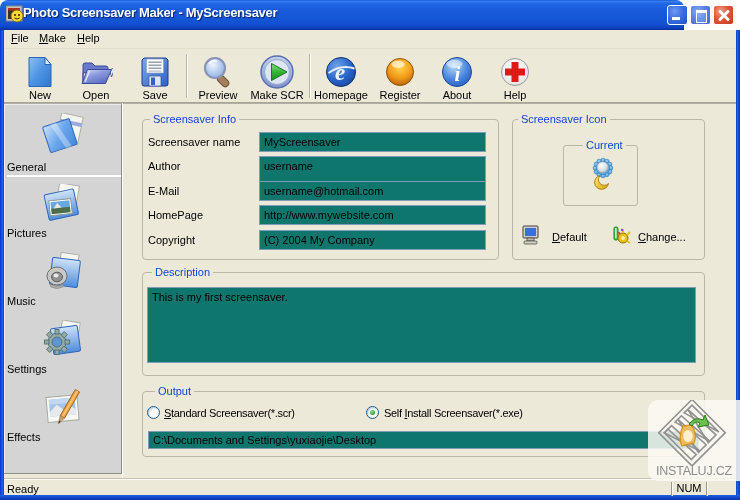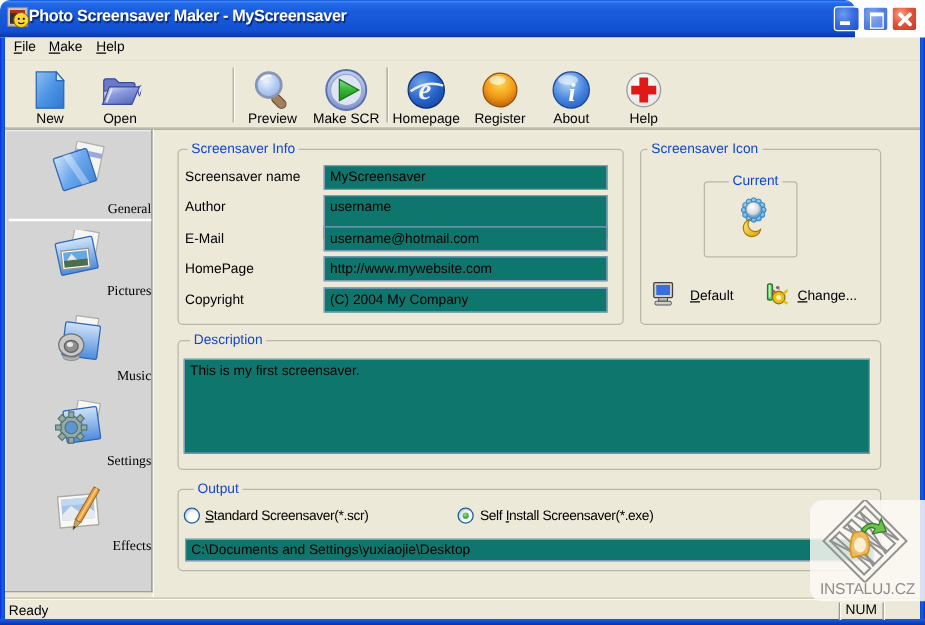--- a/index.html
+++ b/index.html
@@ -49,21 +49,21 @@
 .titem { position:absolute; top:4px; width:60px; height:48px; text-align:center; }
 .titem svg { position:absolute; left:50%; top:19px; transform:translate(-50%,-50%); }
 .titem .tl { position:absolute; top:36px; left:0; width:100%; font-size:11px; }
 .tsep { position:absolute; top:5px; width:2px; height:44px;
   background:linear-gradient(90deg,#b8b5a2 0 1px,#fdfcf6 1px 2px); }
 
 
 #sidebar { position:absolute; left:4px; top:103px; width:118px; height:371px; background:#d4d4d4;
   border-top:1px solid #b0b0a8; border-right:1px solid #8f8f86; border-bottom:1px solid #8f8f86;
   box-shadow:0 1px 0 #fcfbf7, inset 1px 1px 0 #ececec; }
-.sitem { position:absolute; left:3px; width:114px; height:66px; text-align:right;font-family:Liberation Serif, serif; }
+.sitem { position:absolute; left:3px; width:114px; height:66px; text-align:left; }
 .sitem svg { position:absolute; left:50%; top:20px; transform:translate(-50%,-50%); }
 .sitem .sl { position:absolute; top:43px; left:0; width:100%; font-size:11px; }
 #s-general { top:2px; height:71px; border-bottom:2px solid #fff; }
 #s-general svg { top:29px; } #s-general .sl { top:55px; }
 
 
 #main { position:absolute; left:123px; top:103px; width:613px; height:376px; background:#ece9d8;
   border-top:1px solid #b0b0a8; }
 #gapstrip { position:absolute; left:4px; top:474px; width:118px; height:5px; background:#ece9d8; }
 
@@ -147,20 +147,39 @@
               <stop offset=".45" stop-color="#8c9ade"></stop>
               <stop offset="1" stop-color="#5a6cc0"></stop>
             </linearGradient>
           </defs>
         <path d="M4 26 L4 8 Q4 6 6 6 L13 6 L16 9 L27 9 Q29 9 29 11 L29 14 L4 16 Z" fill="#6a7ac8" stroke="#3a4a9c"></path>
         <path d="M30.5 13 L36 10.5 L32.5 20 Z" fill="#e8ecf8" stroke="#3a4a9c" stroke-width=".8"></path>
         <path d="M3 26.5 L8.5 12.5 L32.5 12.5 L26.5 26.5 Z" fill="url(#gop)" stroke="#3a4a9c"></path>
         <path d="M6 25 L10.5 14" stroke="#eef2fc" stroke-width="1.6" fill="none" opacity=".8"></path>
       </svg>
       <span class="tl">Open</span>
+    </div>
+    <div class="titem" style="left:121px">
+      <svg width="28" height="30" viewBox="0 0 28 30">
+        <defs>
+            <linearGradient id="gsv" x1="0" y1="0" x2="1" y2="1">
+          <stop offset="0" stop-color="#7aa8ec"></stop>
+              <stop offset="1" stop-color="#2e62c4"></stop>
+            </linearGradient>
+          </defs>
+        <path d="M3 1 L25 1 L27 3 L27 27 Q27 29 25 29 L3 29 Q1 29 1 27 L1 3 Z" fill="url(#gsv)" stroke="#1c3e8c"></path>
+        <rect x="5.5" y="2" width="17" height="14" fill="#f8fafc" stroke="#8a98b8" stroke-width=".6"></rect>
+        <rect x="7.5" y="4.5" width="13" height="1.5" fill="#9aa2aa"></rect>
+        <rect x="7.5" y="7.5" width="13" height="1.5" fill="#9aa2aa"></rect>
+        <rect x="7.5" y="10.5" width="13" height="1.5" fill="#9aa2aa"></rect>
+        <rect x="7.5" y="13.5" width="13" height="1.2" fill="#b8bec6"></rect>
+        <path d="M8 29 L8 20 Q8 19 9 19 L19 19 Q20 19 20 20 L20 29 Z" fill="#dde6f2" stroke="#3050a0" stroke-width=".7"></path>
+        <rect x="10" y="20.5" width="4" height="7.5" fill="#2e62c4"></rect>
+      </svg>
+      <span class="tl">Save</span>
     </div>
     <div class="titem" style="left:184px">
       <svg width="32" height="32" viewBox="0 0 32 32">
         <defs>
             <radialGradient id="glen" cx=".4" cy=".35" r=".8">
           <stop offset="0" stop-color="#eef4fc"></stop>
               <stop offset=".5" stop-color="#b4ccf0"></stop>
               <stop offset="1" stop-color="#88a8e0"></stop>
             </radialGradient>
           </defs>

